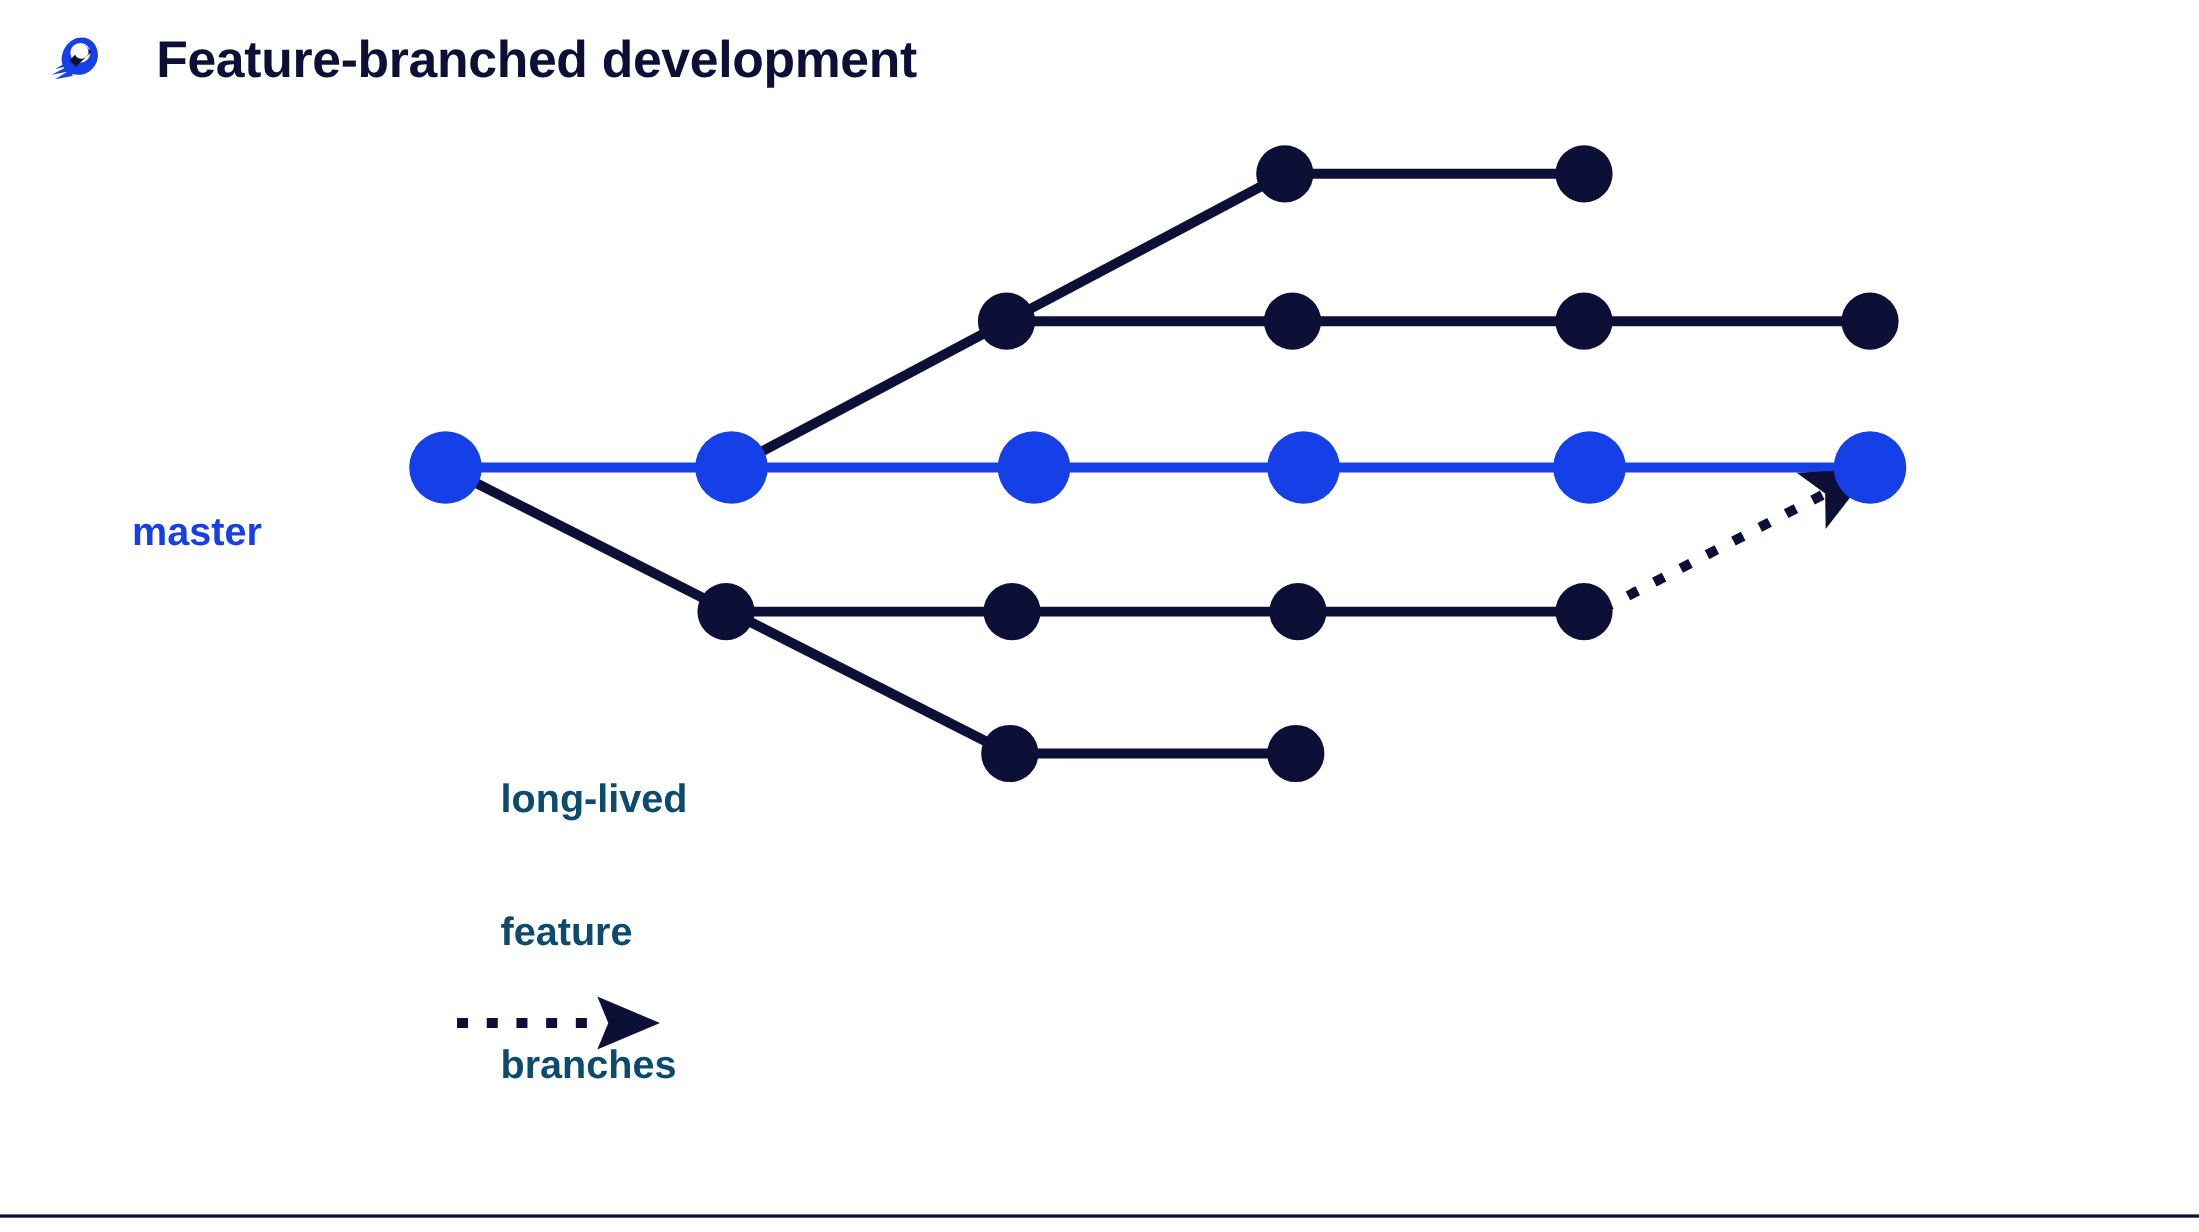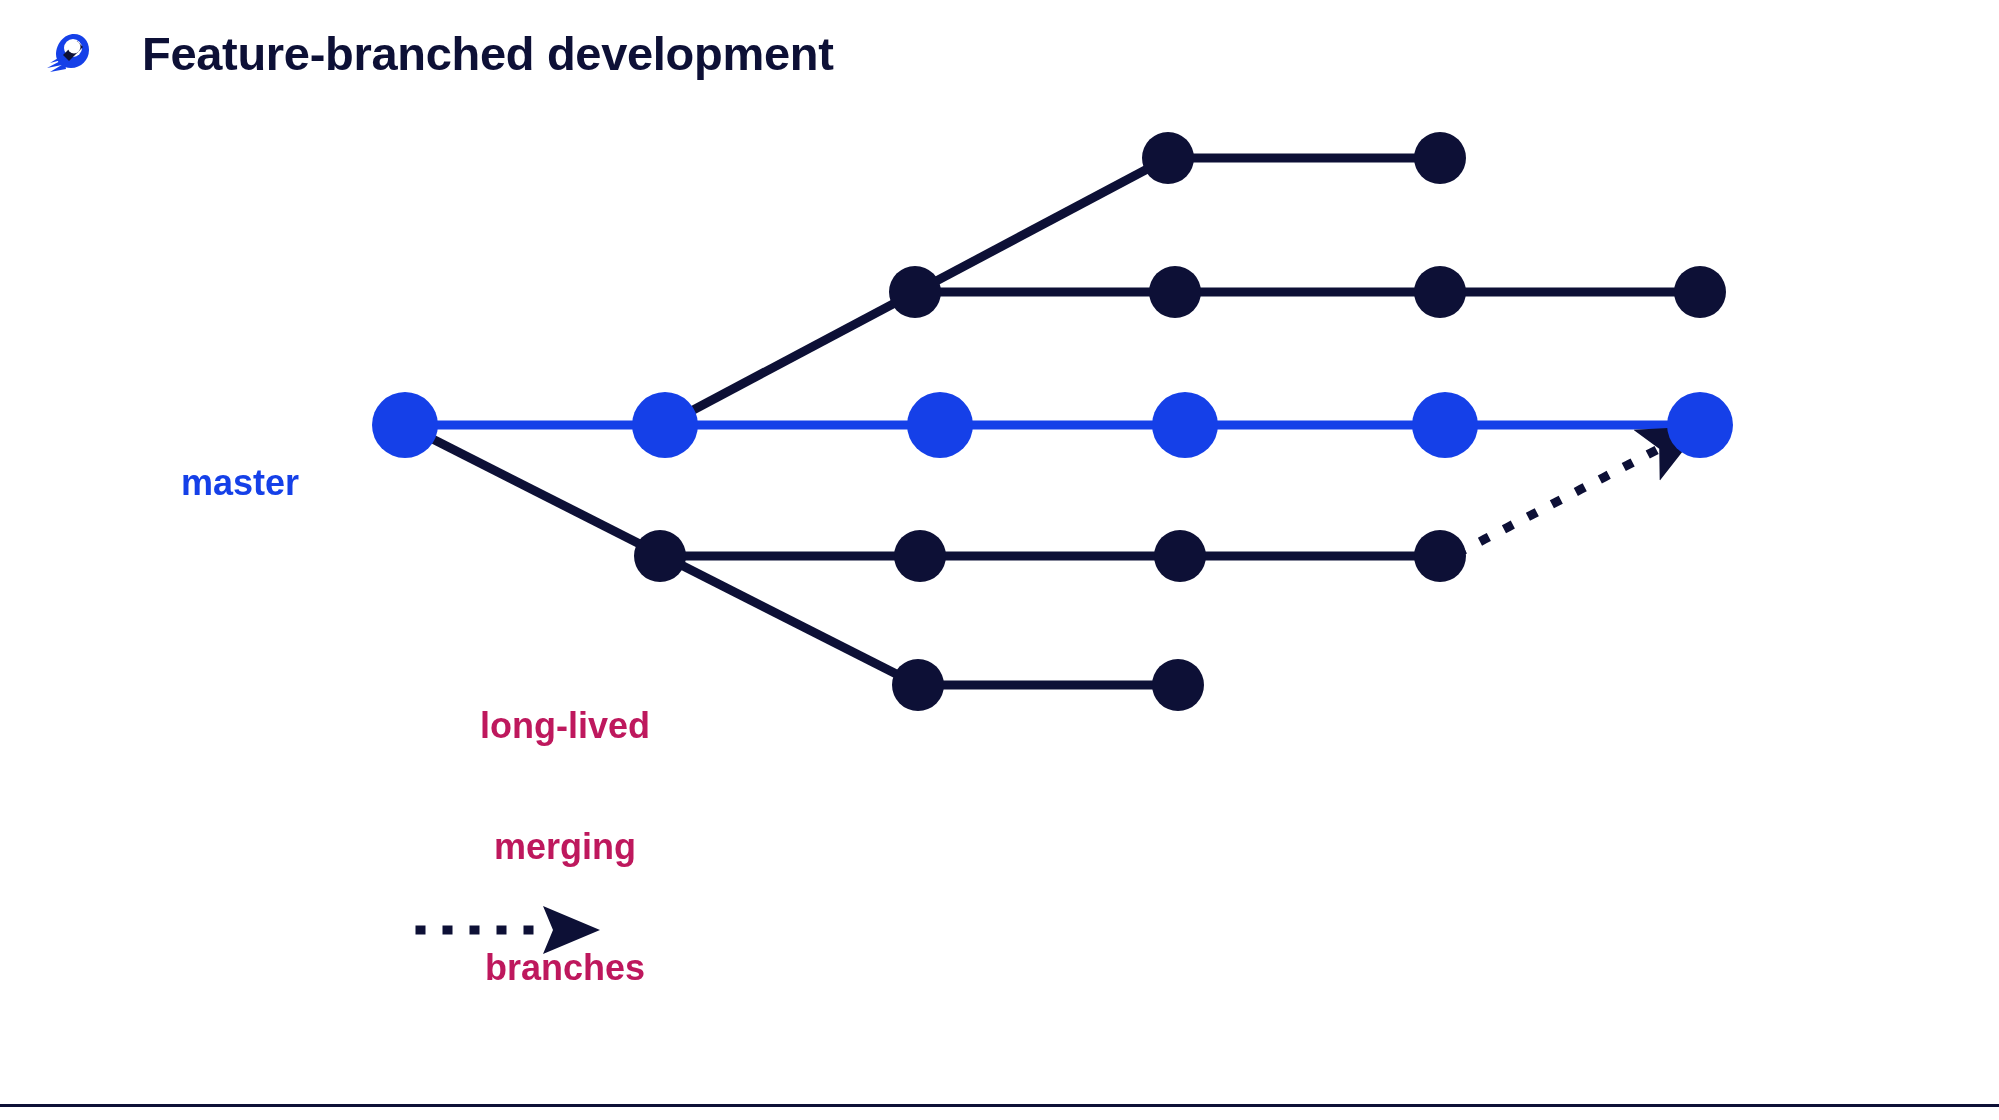--- a/index.html
+++ b/index.html
@@ -51,36 +51,35 @@
     left: 0;
     top: 0;
     width: 1999px;
     height: 1120px;
   }
   
   .diagram-label {
     position: absolute;
     font-weight: bold;
     line-height: 1.12;
-    text-align: center;
     white-space: pre;
   }
   #master-label {
     left: 120px;
     top: 382px;
     width: 240px;
     font-size: 36px;
     color: #1540e8;
   }
   #branches-label {
     left: 455px;
     top: 625px;
     width: 220px;
     font-size: 36px;
-    color: #be185d;
+    color: #0c4a6e;
   }
   #legend-text {
     position: absolute;
     left: 630px;
     top: 880px;
     width: 960px;
     font-size: 34px;
     font-weight: bold;
     color: #000000;
     line-height: 1.28;
@@ -176,21 +175,21 @@
       <path d="M543,906 L600,930 L543,954 L553,930 Z" fill="#0d1036"></path>
     </g>
   </svg>
 
   <div class="diagram-label" id="master-label">
     <div>master</div>
   </div>
 
   <div class="diagram-label" id="branches-label">
     <div>long-lived</div>
-    <div>merging</div>
+    <div>feature</div>
     <div>branches</div>
   </div>
 
   <div id="legend-text">
   </div>
 
   <div id="bottom-rule"></div>
 </div>
 
 </body></html>

